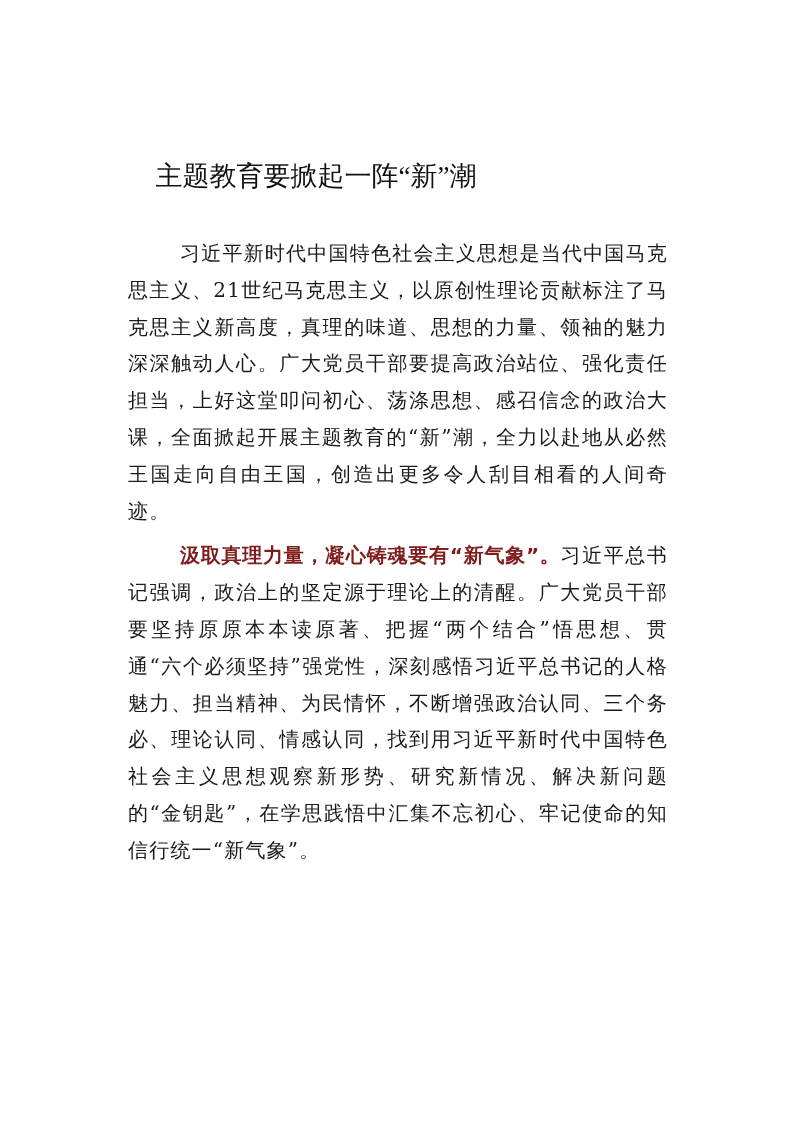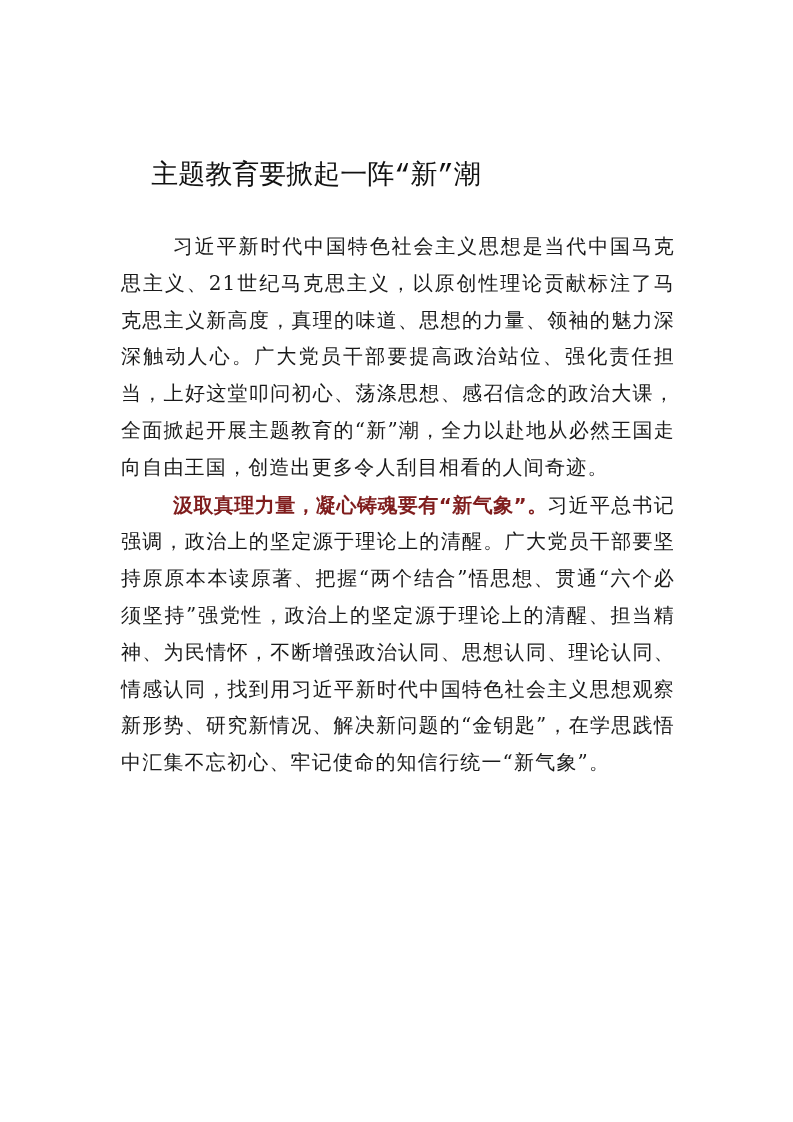--- a/index.html
+++ b/index.html
@@ -21,42 +21,42 @@
       width: 793px;
       height: 1122px;
       background: #ffffff;
     }
     .title {
       position: absolute;
       left: 0;
       top: 138px;
       width: 632px;
       text-align: center;
-      font-family: Liberation Mono, monospace;
+      font-family: Liberation Serif, serif;
       font-size: 27px;
       line-height: 40px;
       letter-spacing: 0px;
       color: #111111;
       font-weight: normal;
     }
     .body {
       position: absolute;
       left: 120px;
       top: 227px;
       width: 556px;
       font-family: "DejaVu Serif", "Liberation Serif", serif;
       font-size: 20px;
       line-height: 36.8px;
       letter-spacing: 1.2px;
       color: #1a1a1a;
       text-align: justify;
       text-justify: inter-character;
     }
     .para {
-      margin: 1px;
+      margin: 8px;
       text-indent: 2.6em;
     }
     .lead {
       font-family: "DejaVu Sans", "Liberation Sans", sans-serif;
       font-weight: bold;
       letter-spacing: 0.4px;
       color: #7f1d1d;
     }
     .rest {
       font-family: "DejaVu Serif", "Liberation Serif", serif;
@@ -66,16 +66,16 @@
 <body>
 
 <div class="page">
   <h1 class="title">主题教育要掀起一阵“新”潮</h1>
 
   <div class="body">
     <p class="para">
       <span class="lead"></span><span class="rest">习近平新时代中国特色社会主义思想是当代中国马克思主义、21世纪马克思主义，以原创性理论贡献标注了马克思主义新高度，真理的味道、思想的力量、领袖的魅力深深触动人心。广大党员干部要提高政治站位、强化责任担当，上好这堂叩问初心、荡涤思想、感召信念的政治大课，全面掀起开展主题教育的“新”潮，全力以赴地从必然王国走向自由王国，创造出更多令人刮目相看的人间奇迹。</span>
     </p>
     <p class="para">
-      <span class="lead">汲取真理力量，凝心铸魂要有“新气象”。</span><span class="rest">习近平总书记强调，政治上的坚定源于理论上的清醒。广大党员干部要坚持原原本本读原著、把握“两个结合”悟思想、贯通“六个必须坚持”强党性，政治上的坚定源于理论上的清醒、担当精神、为民情怀，不断增强政治认同、思想认同、理论认同、情感认同，找到用习近平新时代中国特色社会主义思想观察新形势、研究新情况、解决新问题的“金钥匙”，在学思践悟中汇集不忘初心、牢记使命的知信行统一“新气象”。</span>
+      <span class="lead">汲取真理力量，凝心铸魂要有“新气象”。</span><span class="rest">习近平总书记强调，政治上的坚定源于理论上的清醒。广大党员干部要坚持原原本本读原著、把握“两个结合”悟思想、贯通“六个必须坚持”强党性，深刻感悟习近平总书记的人格魅力、担当精神、为民情怀，不断增强政治认同、三个务必、理论认同、情感认同，找到用习近平新时代中国特色社会主义思想观察新形势、研究新情况、解决新问题的“金钥匙”，在学思践悟中汇集不忘初心、牢记使命的知信行统一“新气象”。</span>
     </p>
   </div>
 </div>
 
 </body></html>

